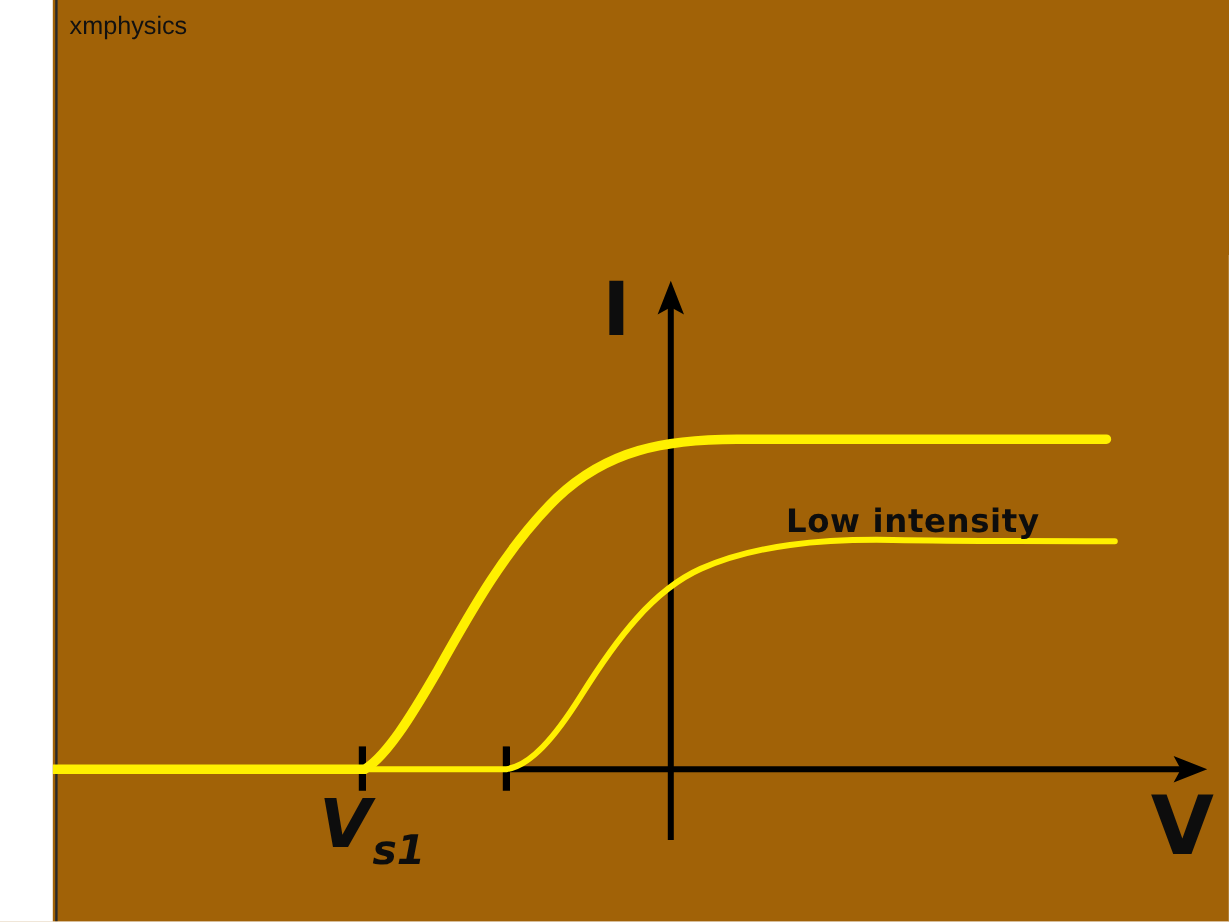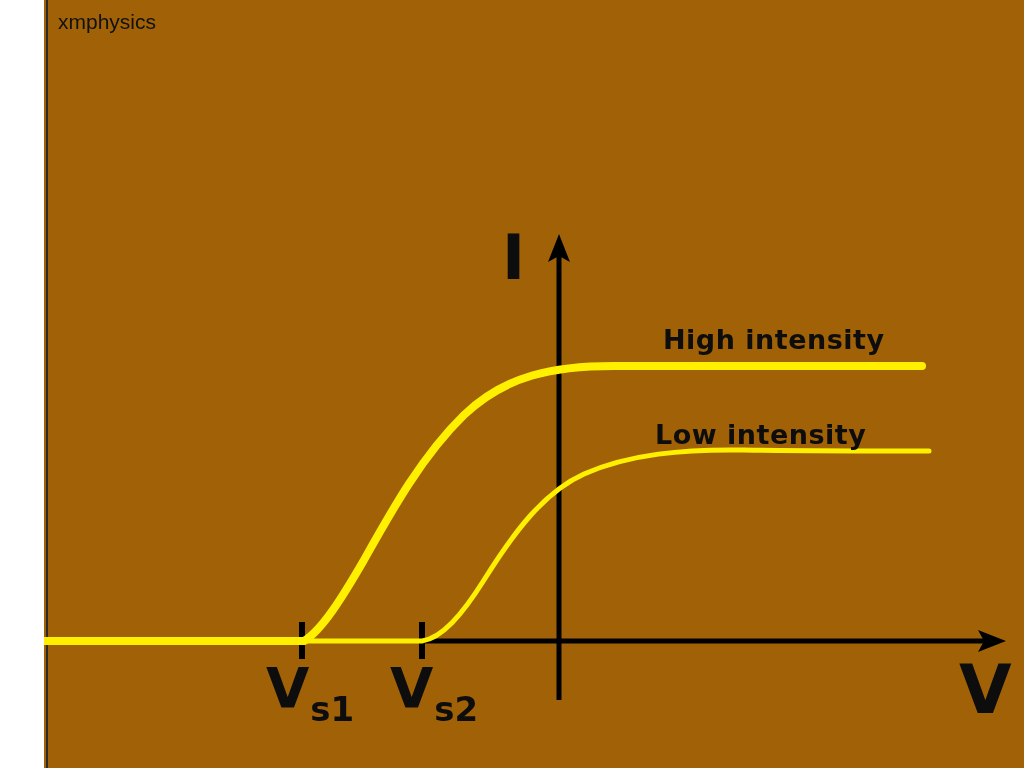--- a/index.html
+++ b/index.html
@@ -104,20 +104,21 @@
     font-size: 34px;
     line-height: 34px;
     vertical-align: baseline;
     position: relative;
     top: 14px;
     left: 1px;
   }
   #tick-label-vs1 {
     left: 222px;
     top: 660px;
+    font-style: italic;
   }
   #tick-label-vs2 {
     left: 346px;
     top: 660px;
   }
 </style>
 </head>
 <body>
 
 <div id="slide">
@@ -157,24 +158,20 @@
              C 278 630 298 598 320 560
              C 348 510 378 456 420 415
              C 462 375 510 366 570 366
              C 640 366 760 366 878 366" fill="none" stroke="#fff000" stroke-width="8" stroke-linecap="round"></path>
 
   </svg>
 
   <div class="hand axis-label-I">I</div>
   <div class="hand axis-label-V">V</div>
 
-  <div class="hand series-label" id="label-high">High intensity</div>
   <div class="hand series-label" id="label-low">Low intensity</div>
 
   <div class="hand tick-label" id="tick-label-vs1">
     <span class="base">V</span><span class="sub">s1</span>
   </div>
 
-  <div class="hand tick-label" id="tick-label-vs2">
-    <span class="base">V</span><span class="sub">s2</span>
-  </div>
 
 </div>
 
 </body></html>

